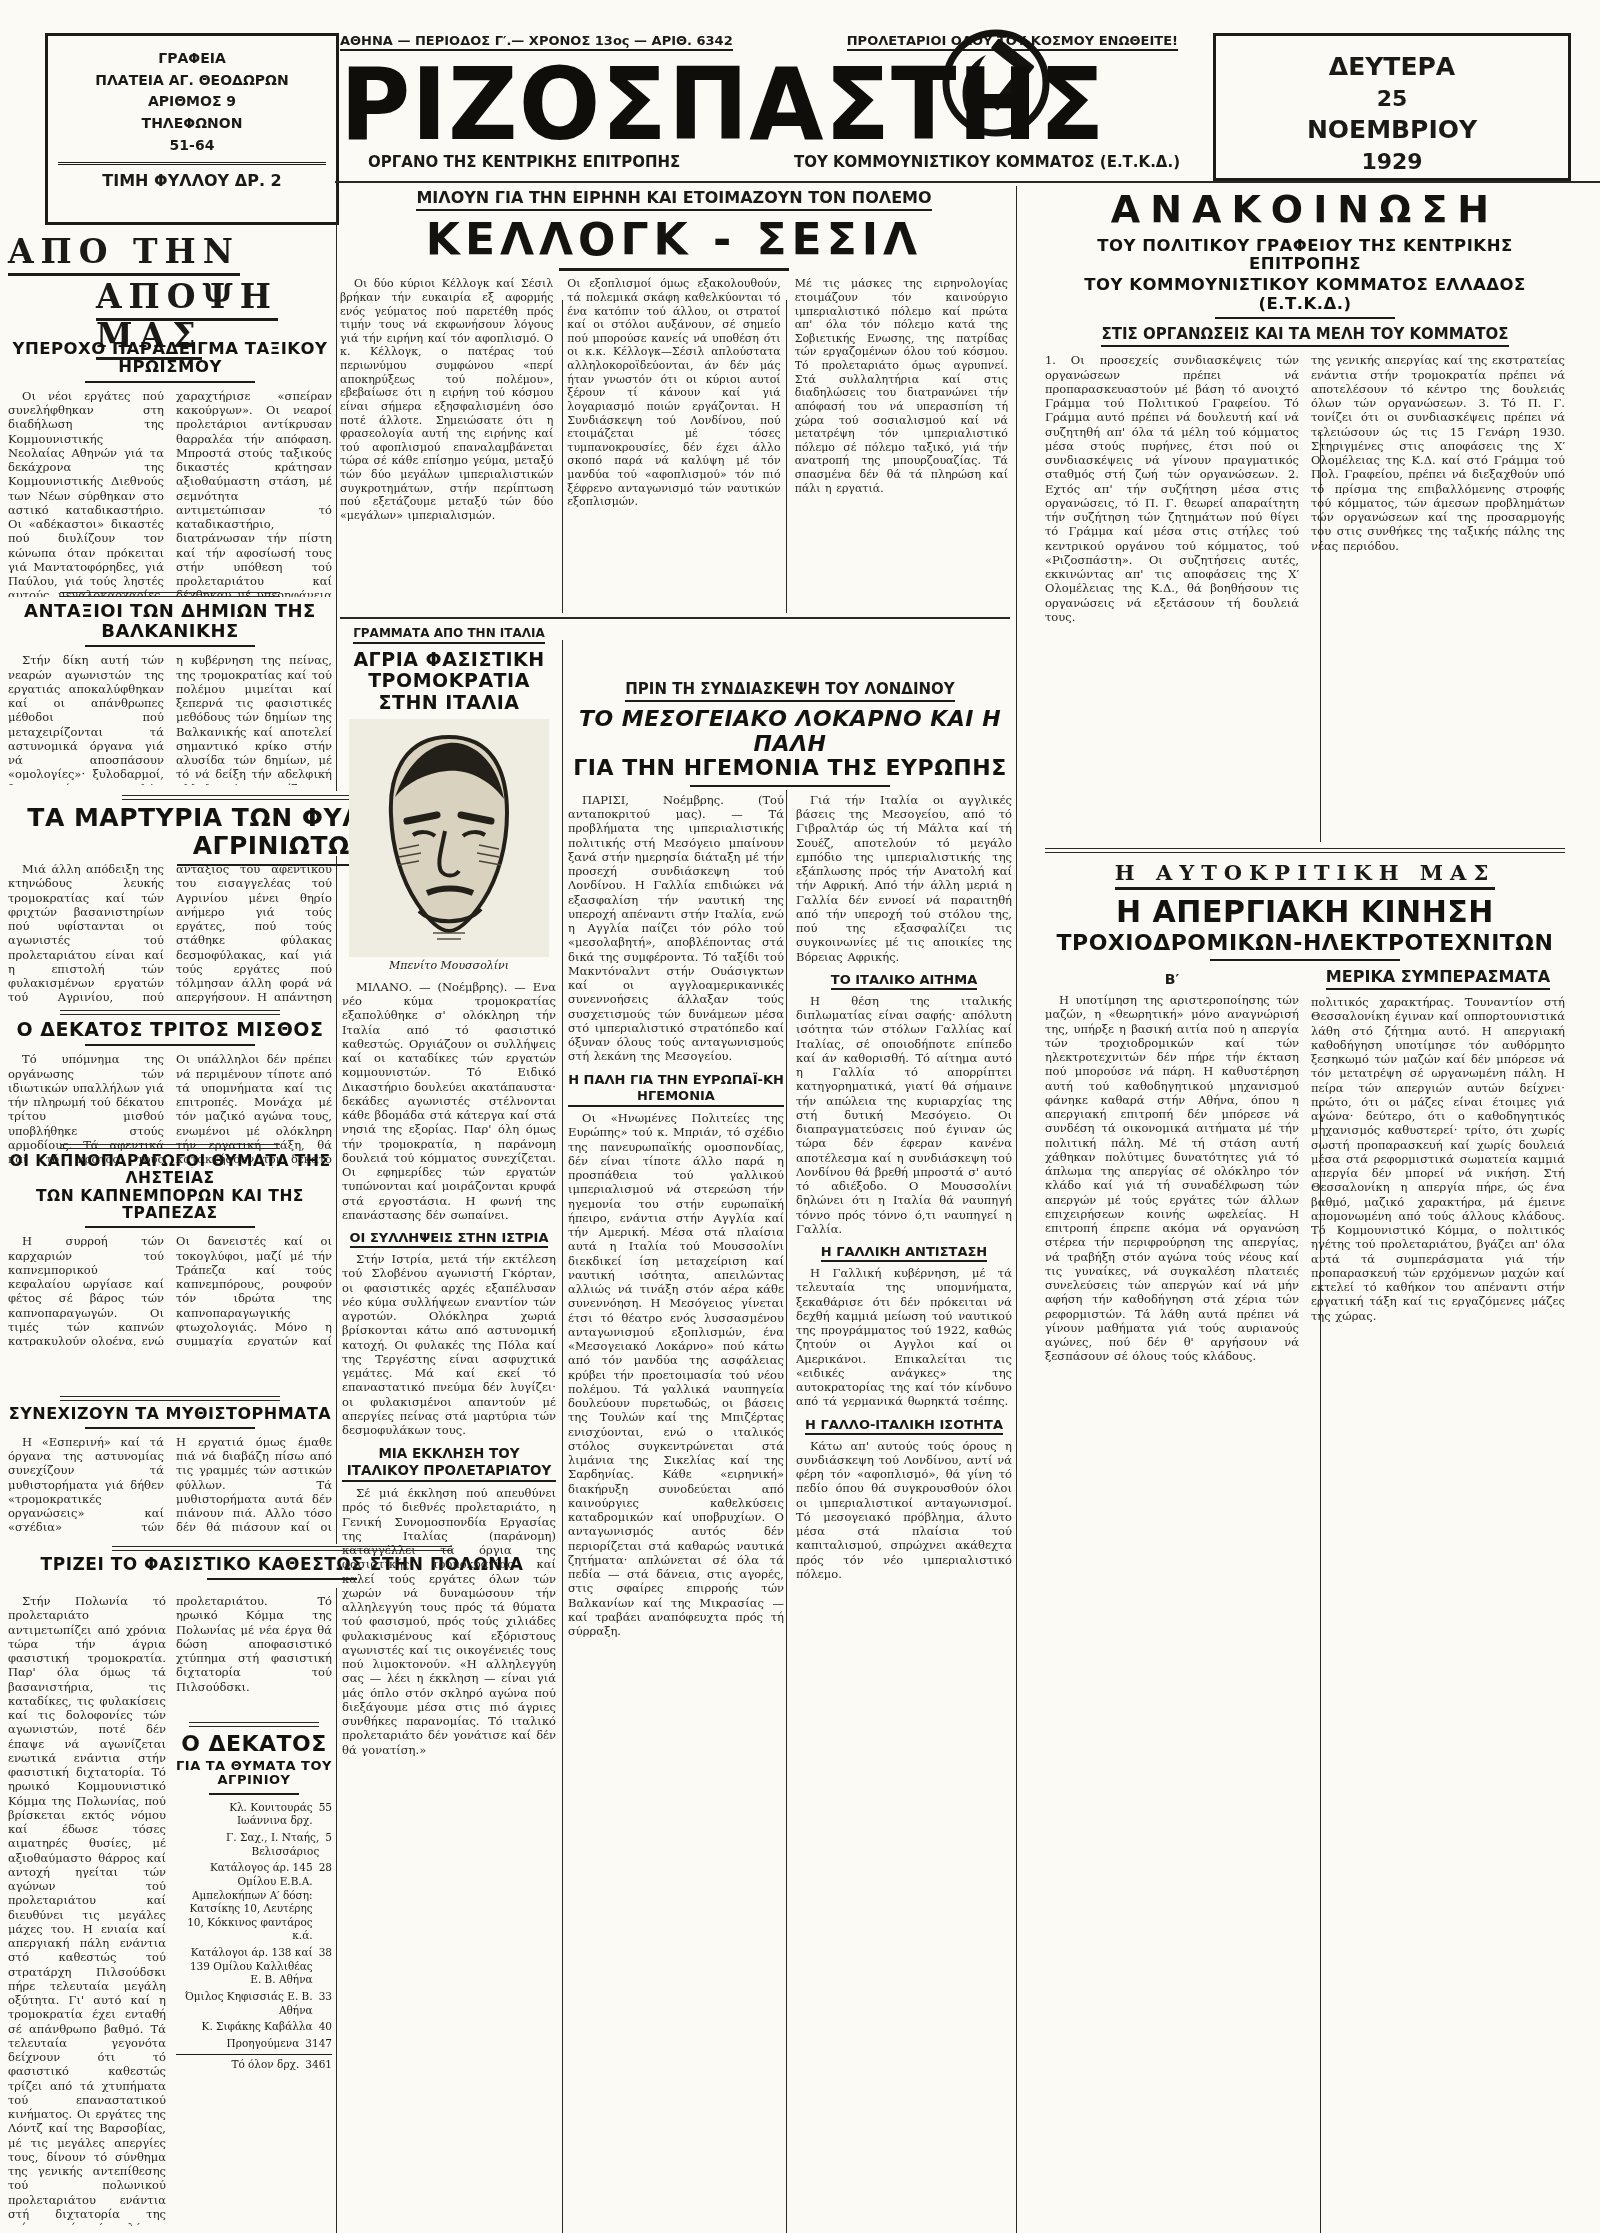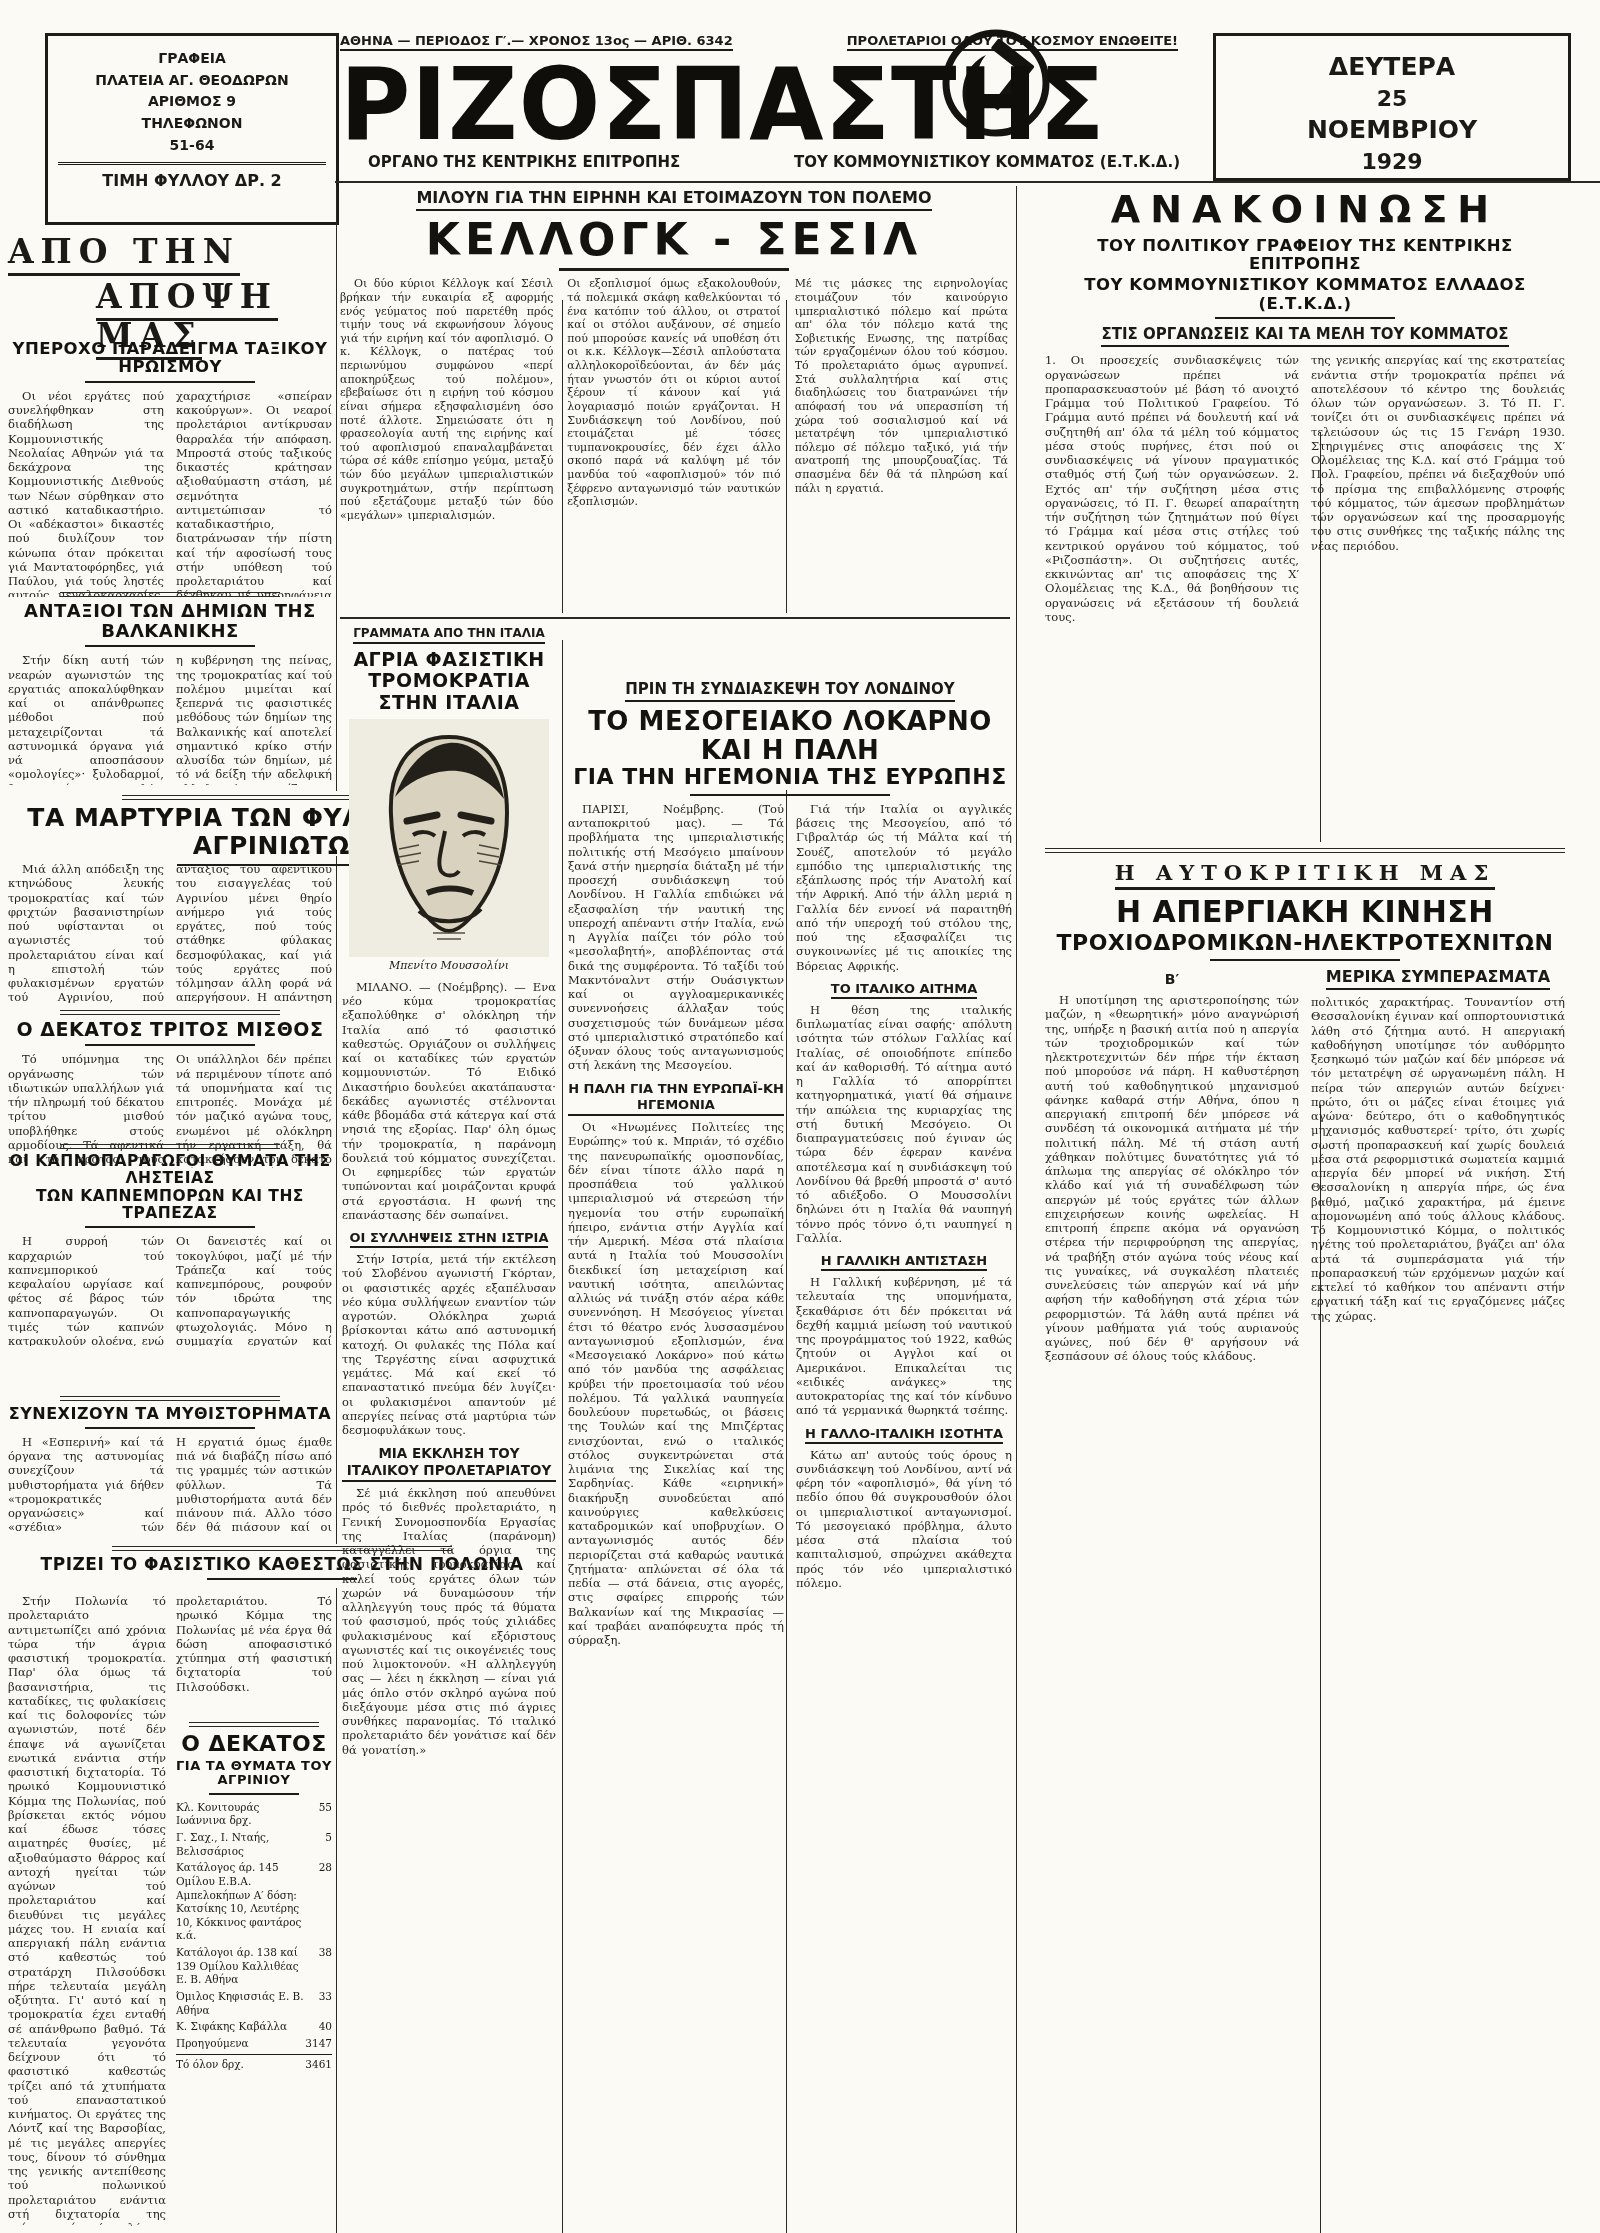--- a/index.html
+++ b/index.html
@@ -22,21 +22,21 @@
   .hl{font-family:"DejaVu Sans",sans-serif;font-weight:bold;text-align:center;color:#15130f;
       letter-spacing:.5px;line-height:1.12;}
   .kicker{font-family:"DejaVu Sans",sans-serif;font-weight:bold;text-align:center;}
   .kicker .inner{display:inline-block;border-bottom:2px solid #1e1c18;padding-bottom:2px;}
   .midline{width:170px;margin:4px auto 6px auto;border-top:2.5px solid #1e1c18;}
   .fancy{font-family:"DejaVu Serif",serif;font-weight:bold;letter-spacing:7px;}
   .subhead{font-family:"DejaVu Sans",sans-serif;font-weight:bold;text-align:center;margin:8px 0 4px 0;}
   .subhead .inner{display:inline-block;border-bottom:2px solid #1e1c18;padding-bottom:1px;}
   .indent{text-indent:14px;}
   .eranos-row{display:flex;align-items:baseline;font:10.5px/1.3 "DejaVu Serif",serif;margin-bottom:3px;}
-  .eranos-row .t{flex:1;text-align:left;}
+  .eranos-row .t{flex:1;text-align:right;}
   .eranos-row .a{margin-left:6px;white-space:nowrap;}
   .caric{display:block;margin:6px auto 2px auto;}
 </style>
 </head>
 <body>
 
 <div class="page">
 
   <div class="abs boxed" style="left:45px;top:33px;width:288px;height:186px;">
     <div class="sans ctr" style="padding-top:12px;font-size:14px;font-weight:bold;line-height:1.55;text-align:center;">
@@ -251,21 +251,21 @@
     <div class="ctr" style="font:italic 11px 'DejaVu Serif',serif;margin-bottom:8px;">Μπενίτο Μουσσολίνι</div>
     <div class="bodytext indent">ΜΙΛΑΝΟ. — (Νοέμβρης). — Ενα νέο κύμα τρομοκρατίας εξαπολύθηκε σ' ολόκληρη τήν Ιταλία από τό φασιστικό καθεστώς. Οργιάζουν οι συλλήψεις καί οι καταδίκες τών εργατών κομμουνιστών. Τό Ειδικό Δικαστήριο δουλεύει ακατάπαυστα· δεκάδες αγωνιστές στέλνονται κάθε βδομάδα στά κάτεργα καί στά νησιά της εξορίας. Παρ' όλη όμως τήν τρομοκρατία, η παράνομη δουλειά τού κόμματος συνεχίζεται. Οι εφημερίδες τών εργατών τυπώνονται καί μοιράζονται κρυφά στά εργοστάσια. Η φωνή της επανάστασης δέν σωπαίνει.</div>
     <div class="subhead" style="font-size:13px;"><span class="inner">ΟΙ ΣΥΛΛΗΨΕΙΣ ΣΤΗΝ ΙΣΤΡΙΑ</span></div>
     <div class="bodytext indent">Στήν Ιστρία, μετά τήν εκτέλεση τού Σλοβένου αγωνιστή Γκόρταν, οι φασιστικές αρχές εξαπέλυσαν νέο κύμα συλλήψεων εναντίον τών αγροτών. Ολόκληρα χωριά βρίσκονται κάτω από αστυνομική κατοχή. Οι φυλακές της Πόλα καί της Τεργέστης είναι ασφυχτικά γεμάτες. Μά καί εκεί τό επαναστατικό πνεύμα δέν λυγίζει· οι φυλακισμένοι απαντούν μέ απεργίες πείνας στά μαρτύρια τών δεσμοφυλάκων τους.</div>
     <div class="subhead" style="font-size:13.5px;line-height:1.25;"><span class="inner">ΜΙΑ ΕΚΚΛΗΣΗ ΤΟΥ ΙΤΑΛΙΚΟΥ ΠΡΟΛΕΤΑΡΙΑΤΟΥ</span></div>
     <div class="bodytext indent">Σέ μιά έκκληση πού απευθύνει πρός τό διεθνές προλεταριάτο, η Γενική Συνομοσπονδία Εργασίας της Ιταλίας (παράνομη) καταγγέλλει τά όργια της φασιστικής τρομοκρατίας καί καλεί τούς εργάτες όλων τών χωρών νά δυναμώσουν τήν αλληλεγγύη τους πρός τά θύματα τού φασισμού, πρός τούς χιλιάδες φυλακισμένους καί εξόριστους αγωνιστές καί τις οικογένειές τους πού λιμοκτονούν. «Η αλληλεγγύη σας — λέει η έκκληση — είναι γιά μάς όπλο στόν σκληρό αγώνα πού διεξάγουμε μέσα στις πιό άγριες συνθήκες παρανομίας. Τό ιταλικό προλεταριάτο δέν γονάτισε καί δέν θά γονατίση.»</div>
   </div>
 
   <div class="abs" style="left:568px;top:680px;width:444px;height:1550px;overflow:hidden;">
     <div class="kicker" style="font-size:15px;"><span class="inner">ΠΡΙΝ ΤΗ ΣΥΝΔΙΑΣΚΕΨΗ ΤΟΥ ΛΟΝΔΙΝΟΥ</span></div>
-    <div class="hl" style="font-size:26px;margin-top:5px;">ΤΟ ΜΕΣΟΓΕΙΑΚΟ ΛΟΚΑΡΝΟ ΚΑΙ Η ΠΑΛΗ</div>
+    <div class="hl" style="font-size:22px;margin-top:5px;font-style:italic;">ΤΟ ΜΕΣΟΓΕΙΑΚΟ ΛΟΚΑΡΝΟ ΚΑΙ Η ΠΑΛΗ</div>
     <div class="hl" style="font-size:22px;">ΓΙΑ ΤΗΝ ΗΓΕΜΟΝΙΑ ΤΗΣ ΕΥΡΩΠΗΣ</div>
     <div class="midline" style="width:200px;"></div>
     <div class="cols2" style="height:1440px;">
       <div>
         <div class="bodytext indent">ΠΑΡΙΣΙ, Νοέμβρης. (Τού ανταποκριτού μας). — Τά προβλήματα της ιμπεριαλιστικής πολιτικής στή Μεσόγειο μπαίνουν ξανά στήν ημερησία διάταξη μέ τήν προσεχή συνδιάσκεψη τού Λονδίνου. Η Γαλλία επιδιώκει νά εξασφαλίση τήν ναυτική της υπεροχή απέναντι στήν Ιταλία, ενώ η Αγγλία παίζει τόν ρόλο τού «μεσολαβητή», αποβλέποντας στά δικά της συμφέροντα. Τό ταξίδι τού Μακντόναλντ στήν Ουάσιγκτων καί οι αγγλοαμερικανικές συνεννοήσεις άλλαξαν τούς συσχετισμούς τών δυνάμεων μέσα στό ιμπεριαλιστικό στρατόπεδο καί όξυναν όλους τούς ανταγωνισμούς στή λεκάνη της Μεσογείου.</div>
         <div class="subhead" style="font-size:13px;line-height:1.25;"><span class="inner">Η ΠΑΛΗ ΓΙΑ ΤΗΝ ΕΥΡΩΠΑΪ-ΚΗ ΗΓΕΜΟΝΙΑ</span></div>
         <div class="bodytext indent">Οι «Ηνωμένες Πολιτείες της Ευρώπης» τού κ. Μπριάν, τό σχέδιο της πανευρωπαϊκής ομοσπονδίας, δέν είναι τίποτε άλλο παρά η προσπάθεια τού γαλλικού ιμπεριαλισμού νά στερεώση τήν ηγεμονία του στήν ευρωπαϊκή ήπειρο, ενάντια στήν Αγγλία καί τήν Αμερική. Μέσα στά πλαίσια αυτά η Ιταλία τού Μουσσολίνι διεκδικεί ίση μεταχείριση καί ναυτική ισότητα, απειλώντας αλλιώς νά τινάξη στόν αέρα κάθε συνεννόηση. Η Μεσόγειος γίνεται έτσι τό θέατρο ενός λυσσασμένου ανταγωνισμού εξοπλισμών, ένα «Μεσογειακό Λοκάρνο» πού κάτω από τόν μανδύα της ασφάλειας κρύβει τήν προετοιμασία τού νέου πολέμου. Τά γαλλικά ναυπηγεία δουλεύουν πυρετωδώς, οι βάσεις της Τουλών καί της Μπιζέρτας ενισχύονται, ενώ ο ιταλικός στόλος συγκεντρώνεται στά λιμάνια της Σικελίας καί της Σαρδηνίας. Κάθε «ειρηνική» διακήρυξη συνοδεύεται από καινούργιες καθελκύσεις καταδρομικών καί υποβρυχίων. Ο ανταγωνισμός αυτός δέν περιορίζεται στά καθαρώς ναυτικά ζητήματα· απλώνεται σέ όλα τά πεδία — στά δάνεια, στις αγορές, στις σφαίρες επιρροής τών Βαλκανίων καί της Μικρασίας — καί τραβάει αναπόφευχτα πρός τή σύρραξη.</div>
       </div>
       <div>
         <div class="bodytext indent">Γιά τήν Ιταλία οι αγγλικές βάσεις της Μεσογείου, από τό Γιβραλτάρ ώς τή Μάλτα καί τή Σουέζ, αποτελούν τό μεγάλο εμπόδιο της ιμπεριαλιστικής της εξάπλωσης πρός τήν Ανατολή καί τήν Αφρική. Από τήν άλλη μεριά η Γαλλία δέν εννοεί νά παραιτηθή από τήν υπεροχή τού στόλου της, πού της εξασφαλίζει τις συγκοινωνίες μέ τις αποικίες της Βόρειας Αφρικής.</div>

